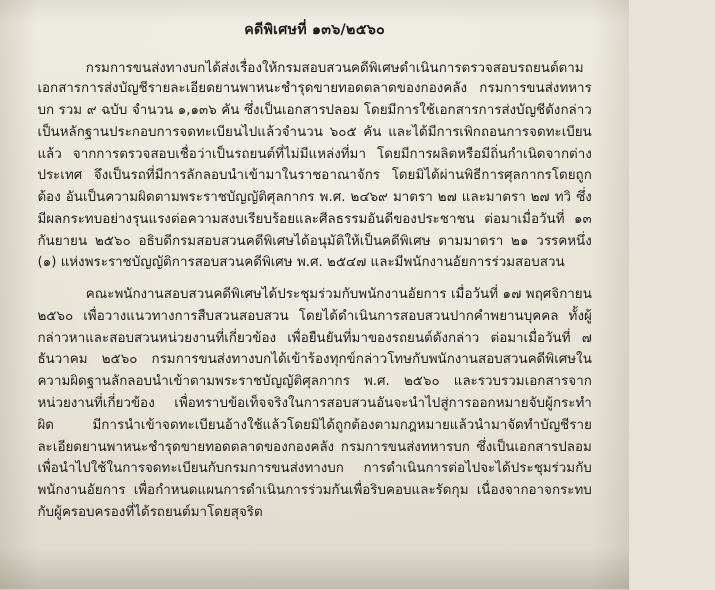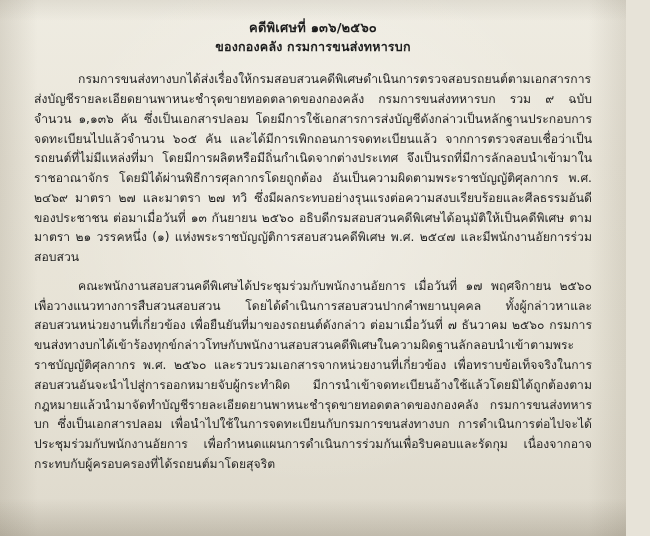--- a/index.html
+++ b/index.html
@@ -8,21 +8,21 @@
   }
   body {
     width: 650px;
     height: 536px;
     background: #e7e3d8;
     font-family: "DejaVu Sans", sans-serif;
     overflow: hidden;
   }
   .page {
     position: relative;
-    width: 626px;
+    width: 572px;
     height: 536px;
     background:
       linear-gradient(to bottom, #efece2 0%, #eae6da 30%, #e6e2d5 70%, #ded9cc 100%);
     box-sizing: border-box;
     padding: 18px 34px 24px 34px;
     overflow: hidden;
   }
   
   .page::before {
     content: "";
@@ -76,21 +76,20 @@
   }
 </style>
 </head>
 <body>
 
 <div class="page">
   <div class="doc-body">
 
     <div class="title-block">
       <div class="title-line head">คดีพิเศษที่ ๑๓๖/๒๕๖๐</div>
-      <div class="title-line">ของกองคลัง กรมการขนส่งทหารบก</div>
     </div>
 
     <div class="spacer"></div>
 
     <p class="para indent">กรมการขนส่งทางบกได้ส่งเรื่องให้กรมสอบสวนคดีพิเศษดำเนินการตรวจสอบรถยนต์ตามเอกสารการส่งบัญชีรายละเอียดยานพาหนะชำรุดขายทอดตลาดของกองคลัง กรมการขนส่งทหารบก รวม ๙ ฉบับ จำนวน ๑,๑๓๖ คัน ซึ่งเป็นเอกสารปลอม โดยมีการใช้เอกสารการส่งบัญชีดังกล่าวเป็นหลักฐานประกอบการจดทะเบียนไปแล้วจำนวน ๖๐๕ คัน และได้มีการเพิกถอนการจดทะเบียนแล้ว จากการตรวจสอบเชื่อว่าเป็นรถยนต์ที่ไม่มีแหล่งที่มา โดยมีการผลิตหรือมีถิ่นกำเนิดจากต่างประเทศ จึงเป็นรถที่มีการลักลอบนำเข้ามาในราชอาณาจักร โดยมิได้ผ่านพิธีการศุลกากรโดยถูกต้อง อันเป็นความผิดตามพระราชบัญญัติศุลกากร พ.ศ. ๒๔๖๙ มาตรา ๒๗ และมาตรา ๒๗ ทวิ ซึ่งมีผลกระทบอย่างรุนแรงต่อความสงบเรียบร้อยและศีลธรรมอันดีของประชาชน ต่อมาเมื่อวันที่ ๑๓ กันยายน ๒๕๖๐ อธิบดีกรมสอบสวนคดีพิเศษได้อนุมัติให้เป็นคดีพิเศษ ตามมาตรา ๒๑ วรรคหนึ่ง (๑) แห่งพระราชบัญญัติการสอบสวนคดีพิเศษ พ.ศ. ๒๕๔๗ และมีพนักงานอัยการร่วมสอบสวน</p>
 
     <p class="para indent">คณะพนักงานสอบสวนคดีพิเศษได้ประชุมร่วมกับพนักงานอัยการ เมื่อวันที่ ๑๗ พฤศจิกายน ๒๕๖๐ เพื่อวางแนวทางการสืบสวนสอบสวน โดยได้ดำเนินการสอบสวนปากคำพยานบุคคล ทั้งผู้กล่าวหาและสอบสวนหน่วยงานที่เกี่ยวข้อง เพื่อยืนยันที่มาของรถยนต์ดังกล่าว ต่อมาเมื่อวันที่ ๗ ธันวาคม ๒๕๖๐ กรมการขนส่งทางบกได้เข้าร้องทุกข์กล่าวโทษกับพนักงานสอบสวนคดีพิเศษในความผิดฐานลักลอบนำเข้าตามพระราชบัญญัติศุลกากร พ.ศ. ๒๕๖๐ และรวบรวมเอกสารจากหน่วยงานที่เกี่ยวข้อง เพื่อทราบข้อเท็จจริงในการสอบสวนอันจะนำไปสู่การออกหมายจับผู้กระทำผิด มีการนำเข้าจดทะเบียนอ้างใช้แล้วโดยมิได้ถูกต้องตามกฎหมายแล้วนำมาจัดทำบัญชีรายละเอียดยานพาหนะชำรุดขายทอดตลาดของกองคลัง กรมการขนส่งทหารบก ซึ่งเป็นเอกสารปลอม เพื่อนำไปใช้ในการจดทะเบียนกับกรมการขนส่งทางบก การดำเนินการต่อไปจะได้ประชุมร่วมกับพนักงานอัยการ เพื่อกำหนดแผนการดำเนินการร่วมกันเพื่อริบคอบและรัดกุม เนื่องจากอาจกระทบกับผู้ครอบครองที่ได้รถยนต์มาโดยสุจริต</p>
 
   </div>
 </div>

